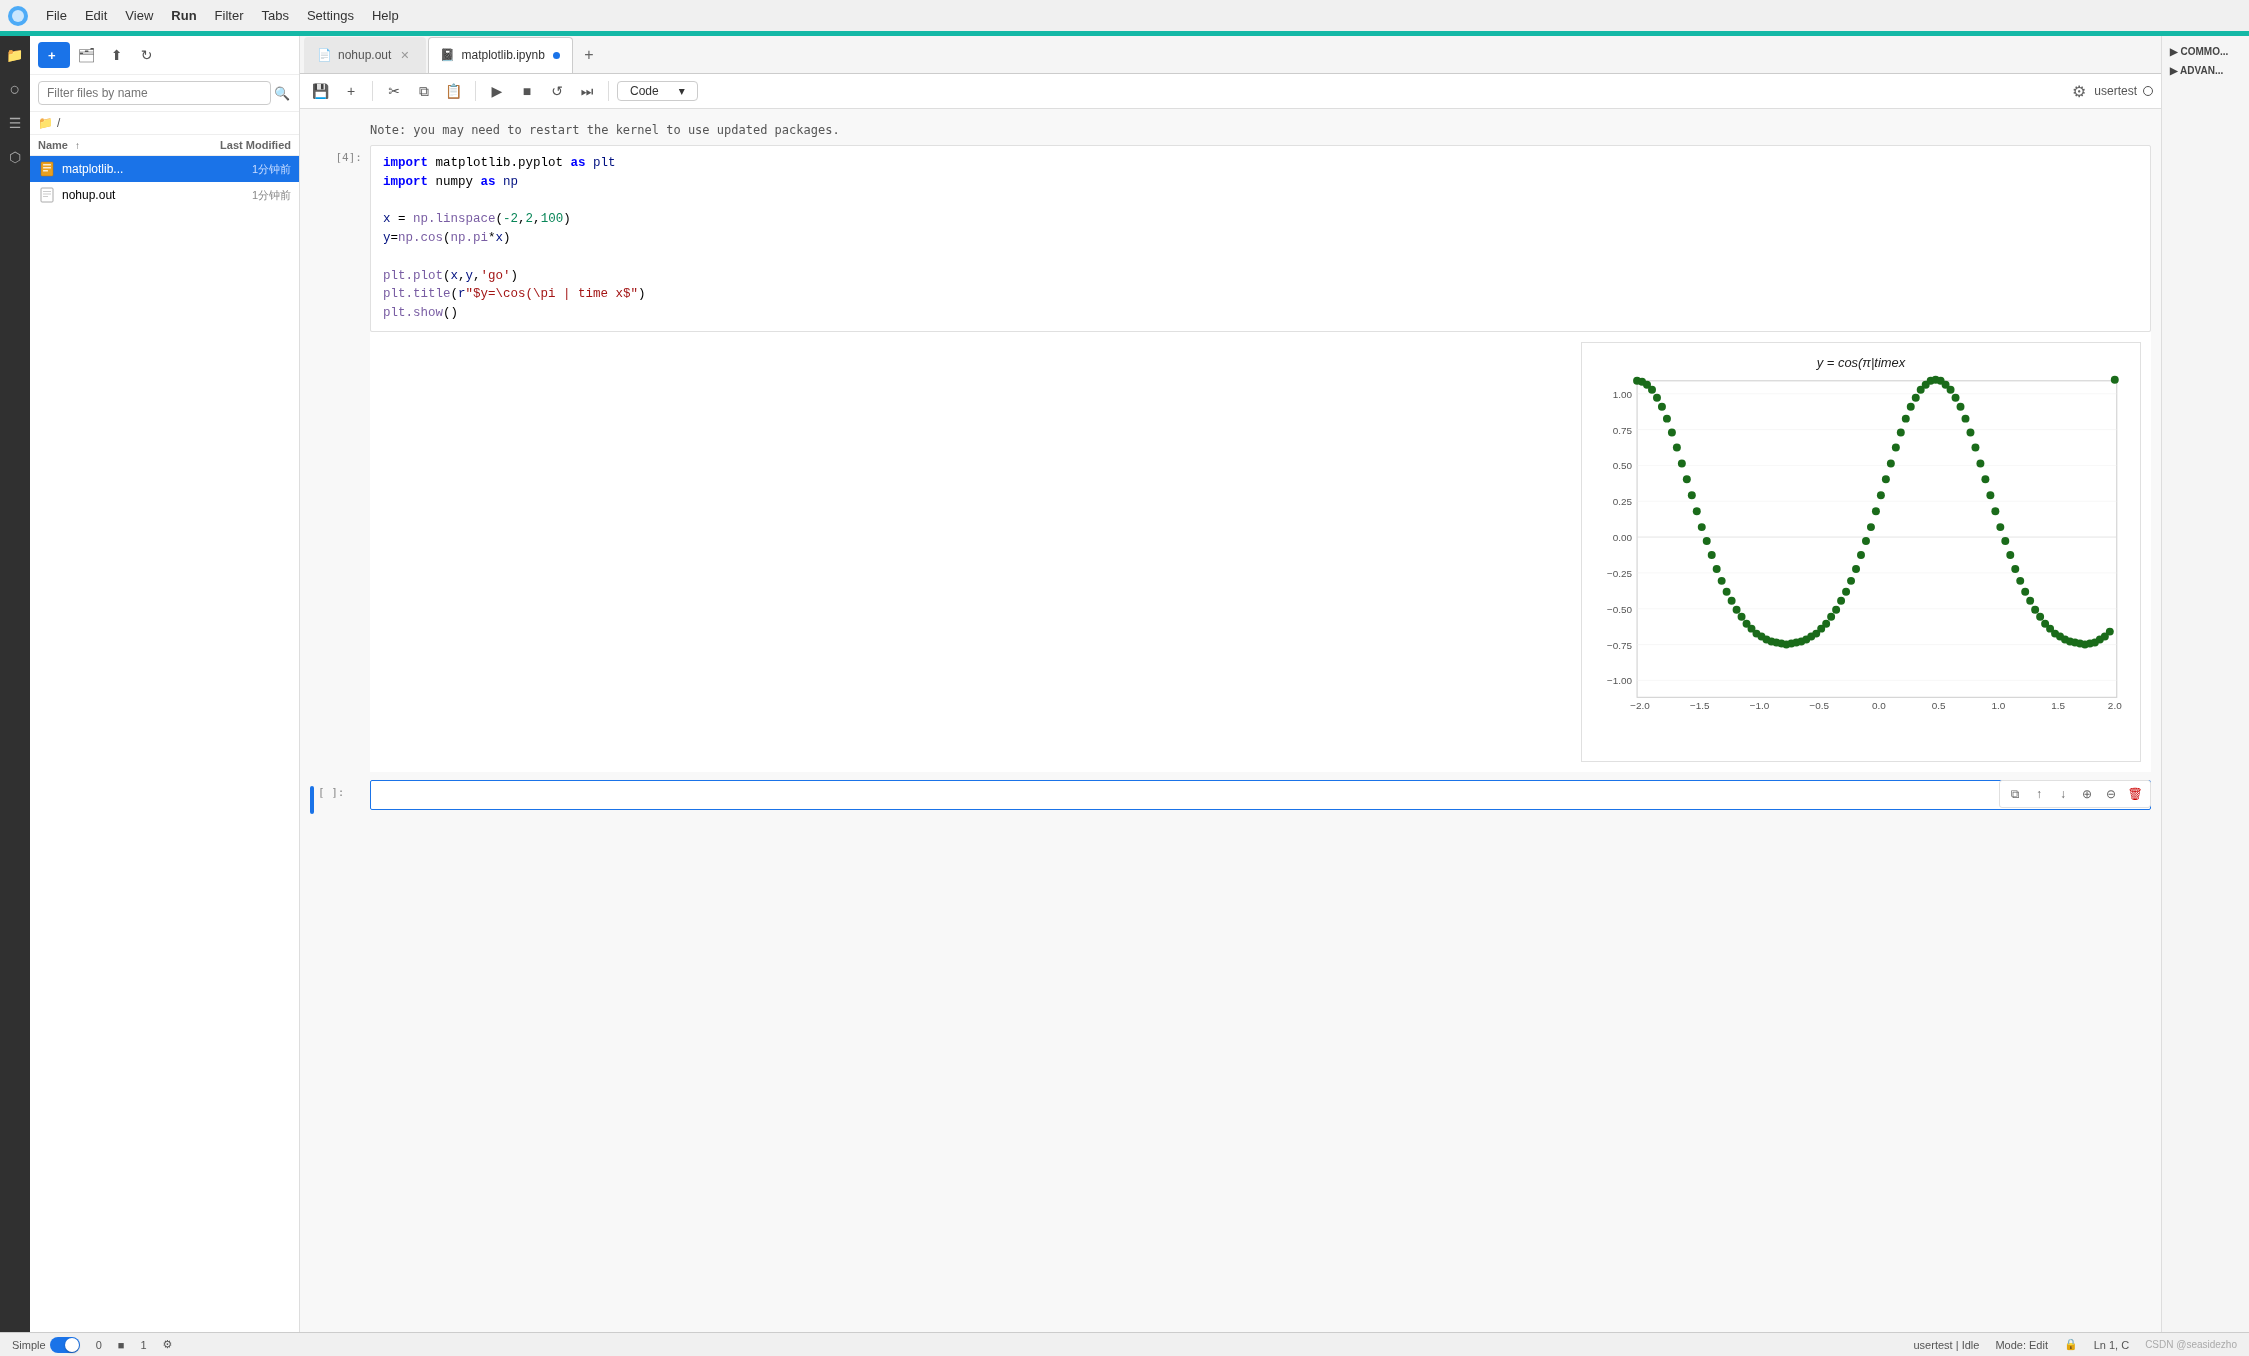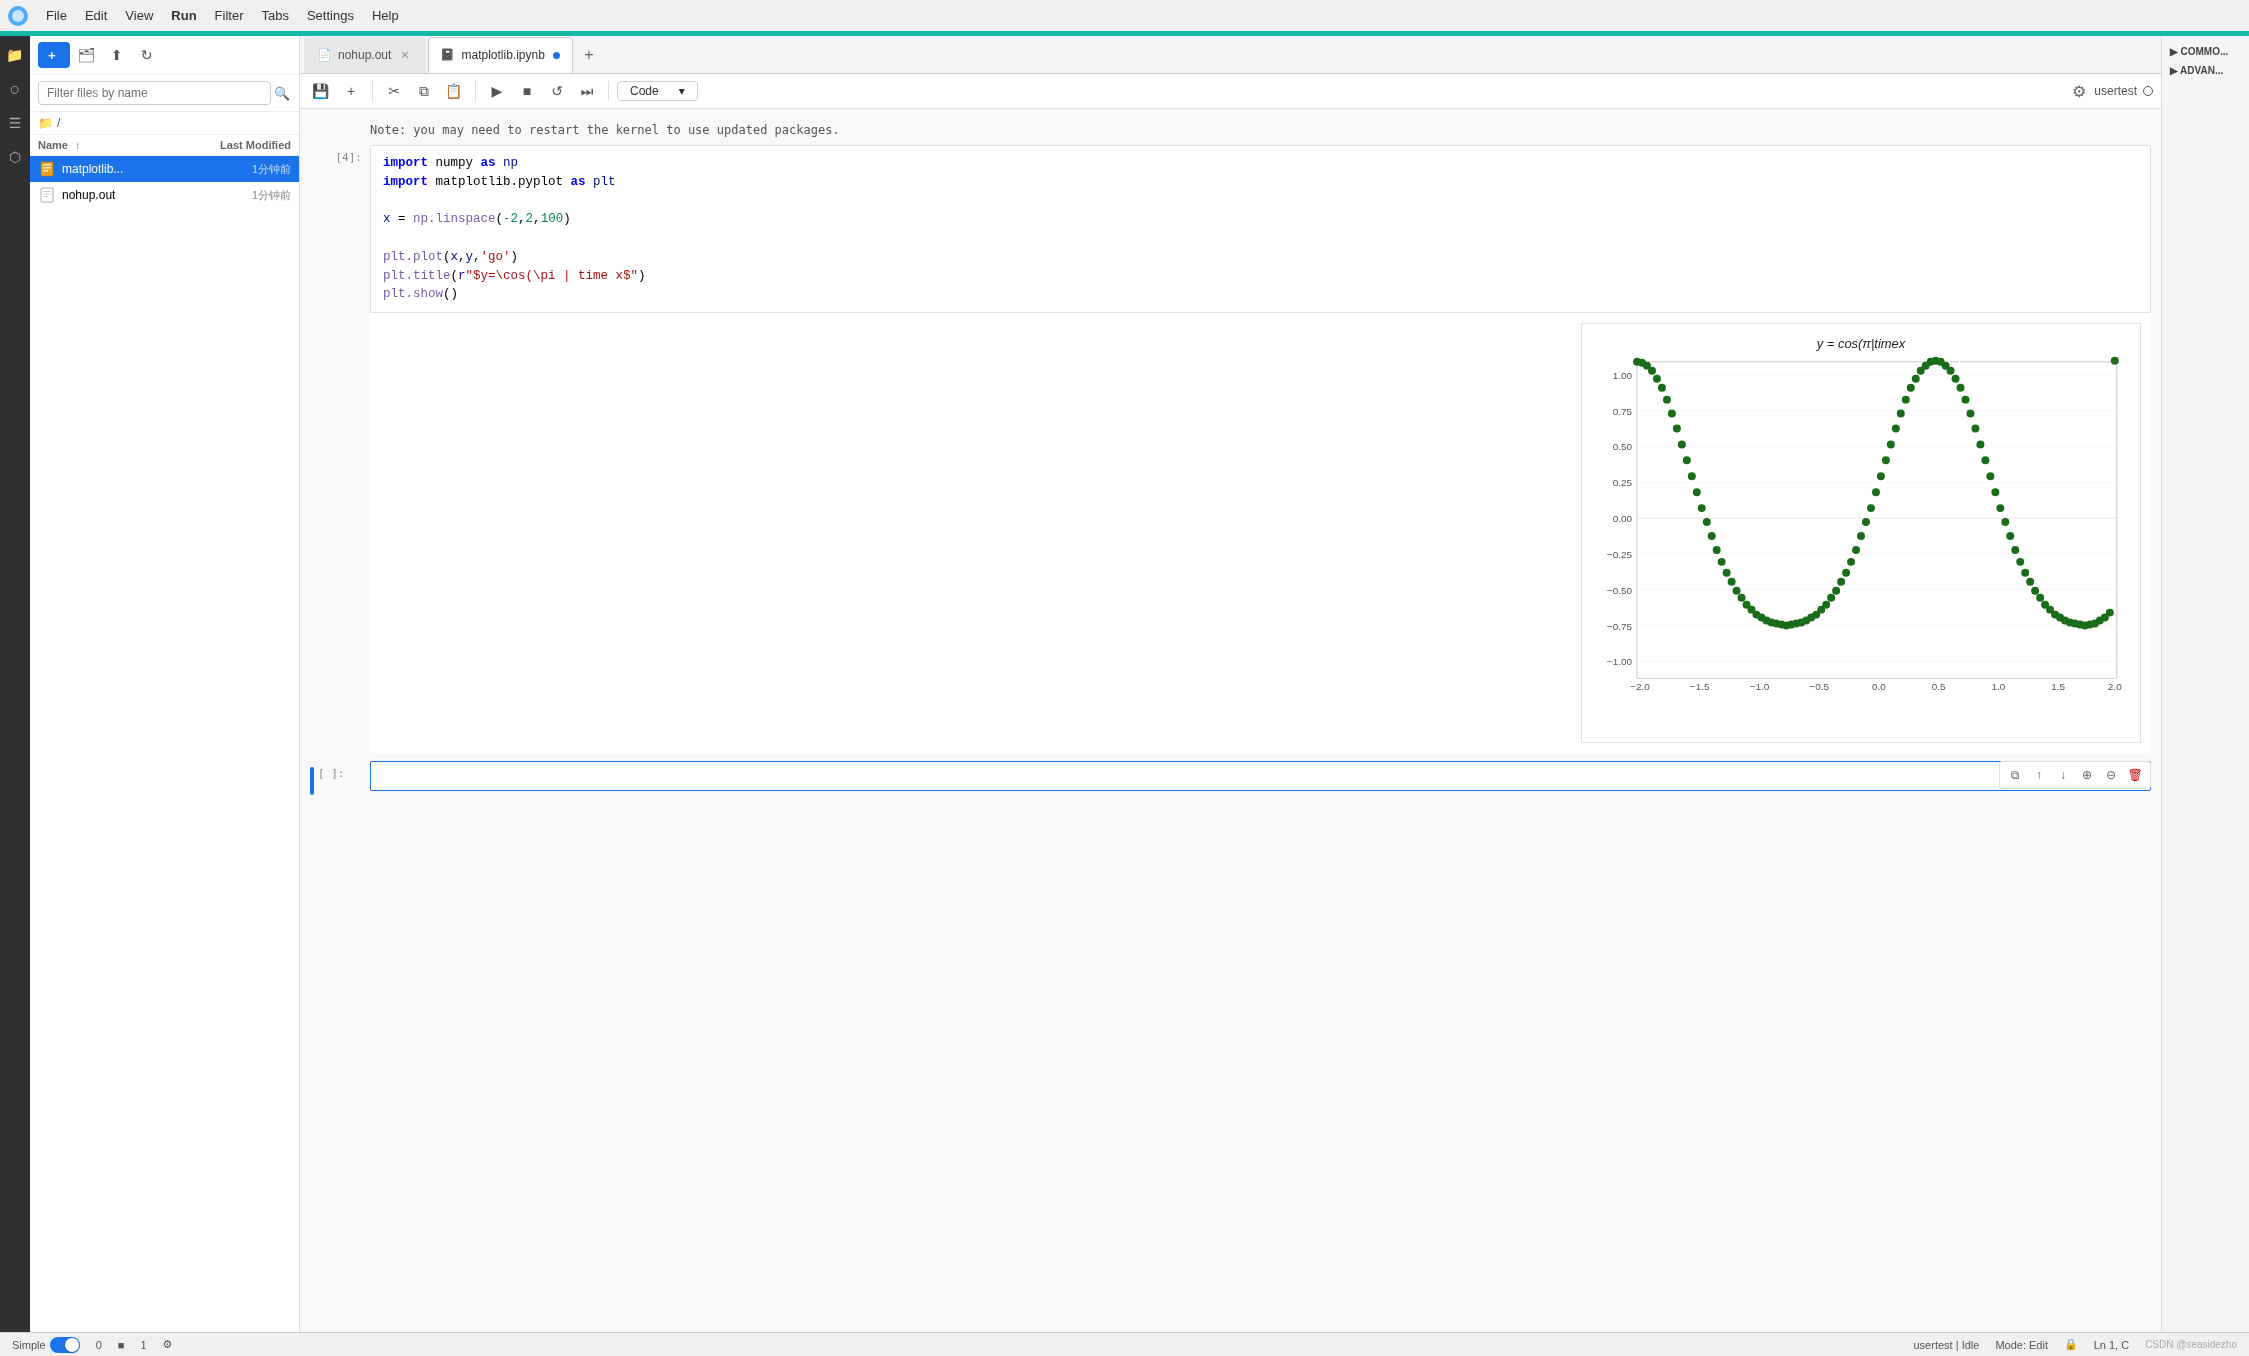--- a/index.html
+++ b/index.html
@@ -241,24 +241,25 @@
     </div>
 
     <div class="notebook-content">
 
       <div style="padding: 4px 70px 8px; font-size: 12px; color: #555; font-family: monospace;">Note: you may need to restart the kernel to use updated packages.</div>
 
       <div class="cell">
         <div class="cell-gutter">[4]:</div>
         <div class="cell-content">
           <div class="cell-code">
+            <div><span class="kw">import</span> matplotlib.pyplot <span class="kw">as</span> <span class="var">plt</span></div>
             <div><span class="kw">import</span> numpy <span class="kw">as</span> <span class="var">np</span></div>
-            <div><span class="kw">import</span> matplotlib.pyplot <span class="kw">as</span> <span class="var">plt</span></div>
             <div>&nbsp;</div>
             <div><span class="var">x</span> = <span class="fn">np.linspace</span>(<span class="num">-2</span>,<span class="num">2</span>,<span class="num">100</span>)</div>
+            <div><span class="var">y</span>=<span class="fn">np.cos</span>(<span class="fn">np.pi</span>*<span class="var">x</span>)</div>
             <div>&nbsp;</div>
             <div><span class="fn">plt.plot</span>(<span class="var">x</span>,<span class="var">y</span>,<span class="str">'go'</span>)</div>
             <div><span class="fn">plt.title</span>(<span class="var">r</span><span class="str">"$y=\cos(\pi | time x$"</span>)</div>
             <div><span class="fn">plt.show</span>()</div>
           </div>
 
           <div class="plot-container">
             <svg width="560" height="420" viewBox="0 0 560 420" class="plot-svg" style="background:#fff; font-family: sans-serif;">
 
               <text x="280" y="24" text-anchor="middle" font-size="13" font-style="italic" fill="#222">y = cos(π|timex</text>

